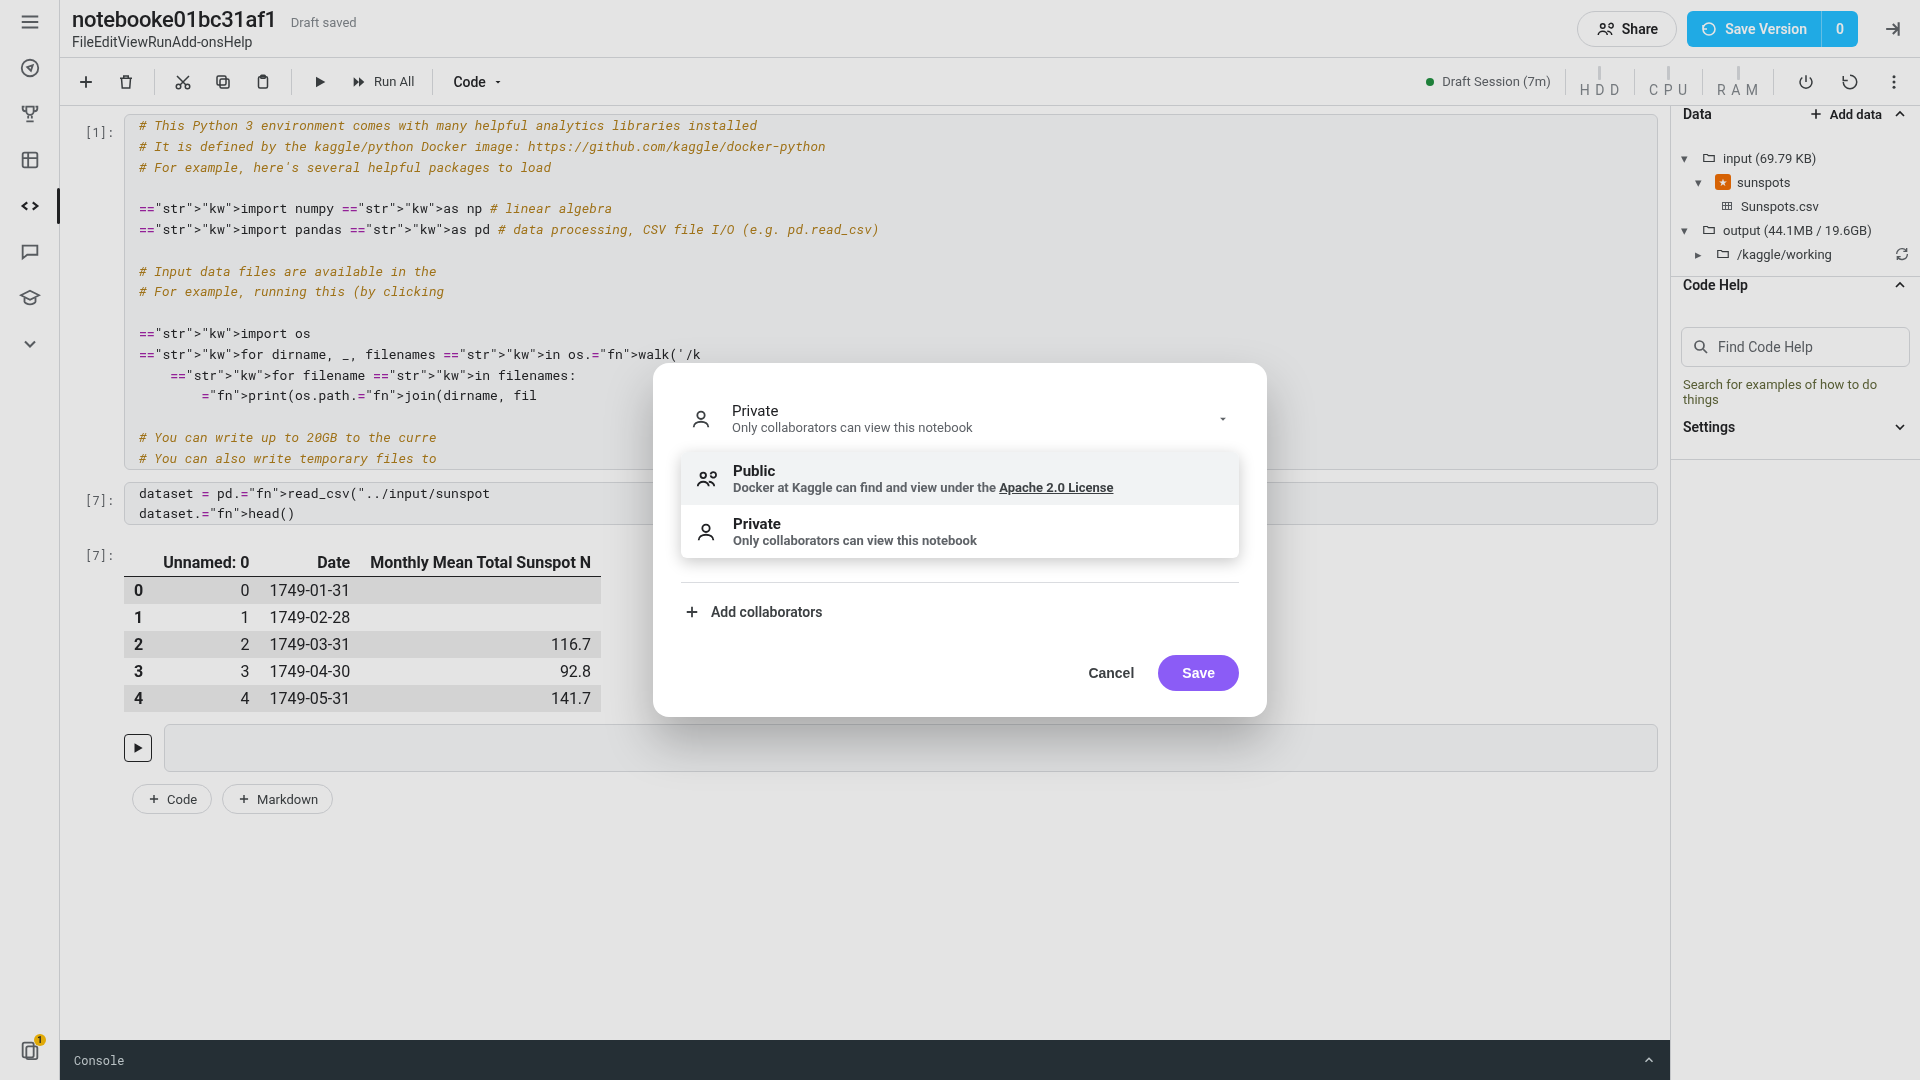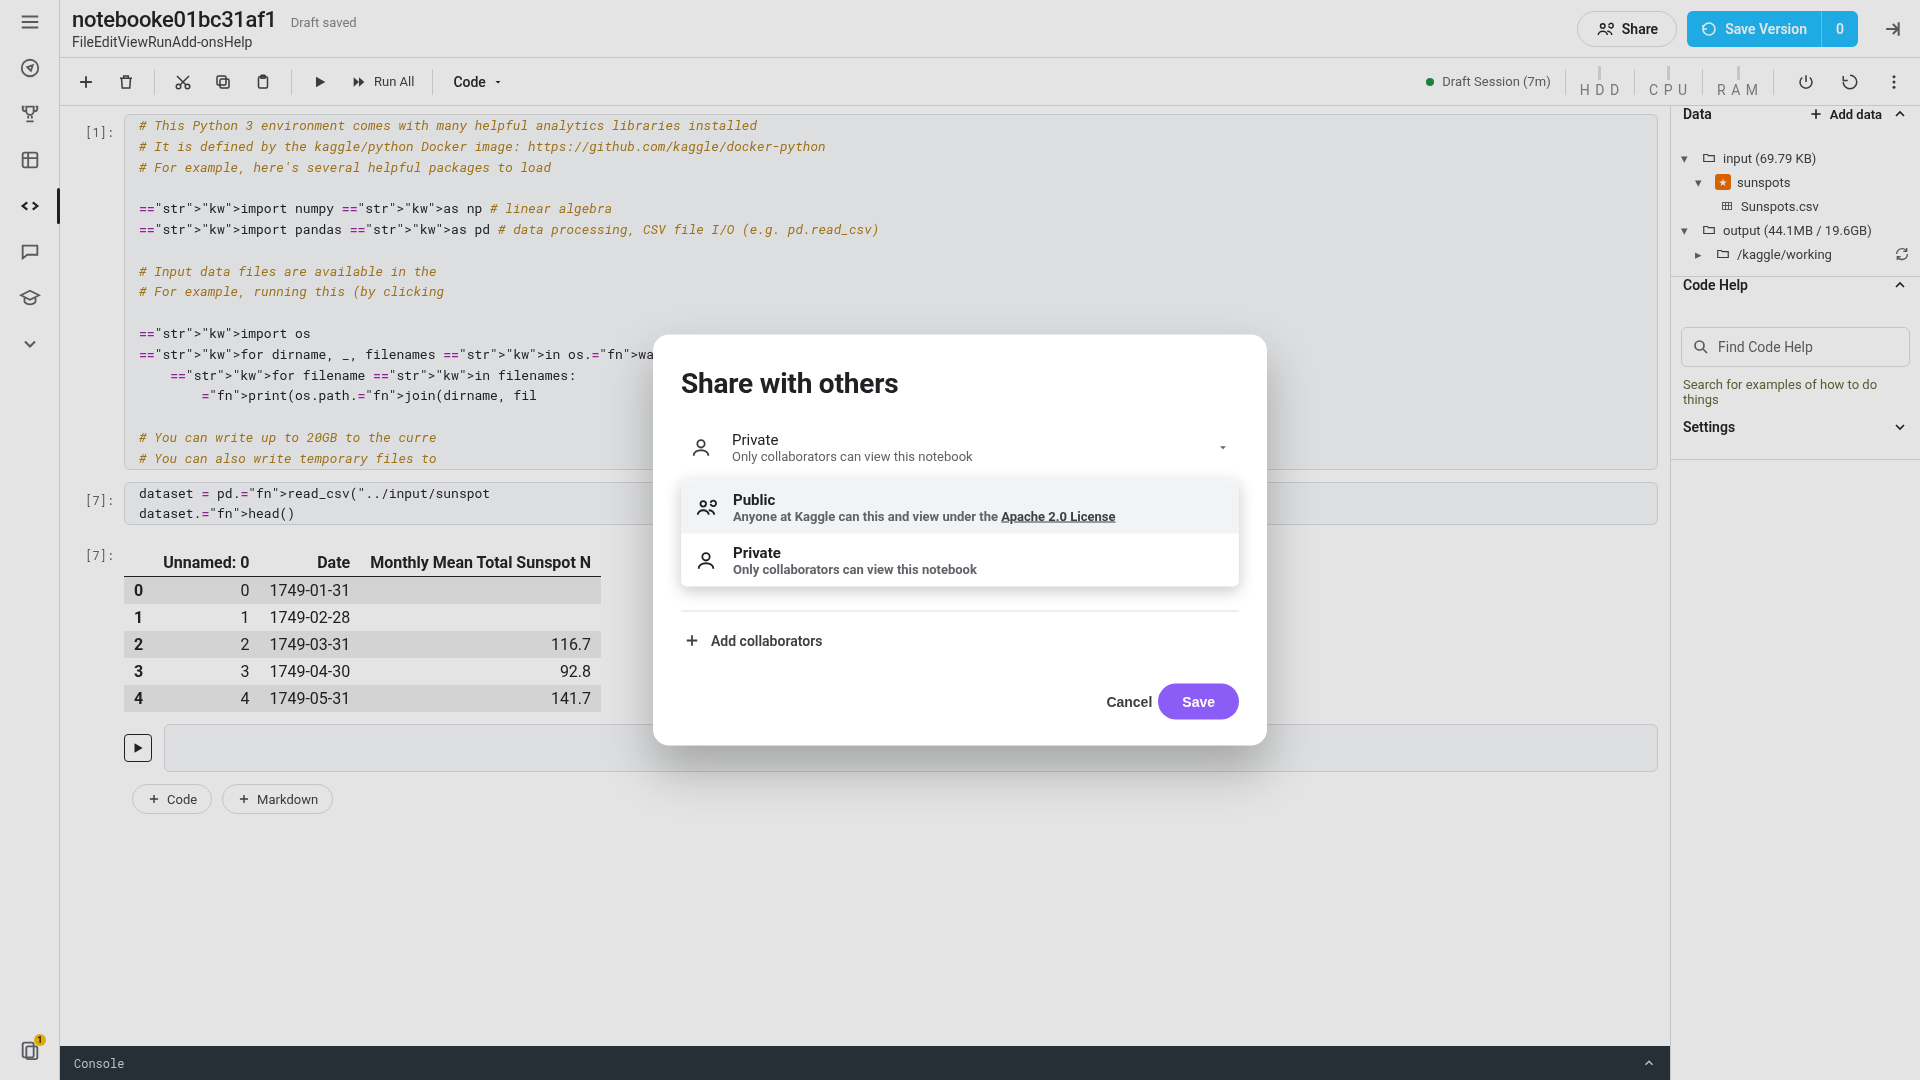--- a/index.html
+++ b/index.html
@@ -75,21 +75,21 @@
   .output-table tr:nth-child(odd) td{background:#ececec;}
   .output-table td.idx,.output-table th.idx{font-weight:700;}
 
   .newcell{display:flex;align-items:center;gap:12px;margin:4px 0 0 56px;}
   .newcell .run-icon{width:28px;height:28px;border:1px solid #202124;border-radius:4px;display:flex;align-items:center;justify-content:center;cursor:pointer;}
   .newcell-input{flex:1;height:48px;border:1px solid var(--border);border-radius:6px;background:#f8f9fa;}
   .chips{display:flex;gap:10px;margin:12px 0 0 64px;}
   .chip{display:flex;align-items:center;gap:6px;height:30px;border:1px solid var(--border);border-radius:16px;padding:0 14px;font-size:13px;color:#3c4043;cursor:pointer;background:#fff;}
 
   
-  .console{height:34px;background:var(--console);color:#cfd8dc;display:flex;align-items:center;padding:0 14px;font-family:"Roboto Mono",Menlo,Consolas,monospace;font-size:12px;flex-shrink:0;cursor:pointer;}
+  .console{height:40px;background:var(--console);color:#cfd8dc;display:flex;align-items:center;padding:0 14px;font-family:"Roboto Mono",Menlo,Consolas,monospace;font-size:12px;flex-shrink:0;cursor:pointer;}
   .console .chev{margin-left:auto;color:#cfd8dc;}
 
   
   .rp-sec{border-bottom:1px solid var(--border);}
   .rp-head{height:40px;display:flex;align-items:flex-start;padding:0 12px;font-size:14px;font-weight:600;cursor:pointer;}
   .rp-head .spacer{flex:1;}
   .add-data{display:flex;align-items:center;gap:6px;font-size:13px;font-weight:600;cursor:pointer;margin-right:10px;}
   .tree{padding:0 10px 10px 10px;font-size:13px;color:#3c4043;}
   .tree-row{display:flex;align-items:center;gap:6px;height:24px;cursor:pointer;}
   .tree-row .twisty{width:14px;color:#5f6368;}
@@ -112,21 +112,21 @@
   .sel-text .t2{font-size:13px;color:#5f6368;}
   .sel-row .dd{margin-left:auto;color:#5f6368;}
   .dropdown{margin-top:10px;border-radius:6px;background:#fff;box-shadow:0 4px 16px rgba(0,0,0,.22);overflow:hidden;font-weight:bold;}
   .dropdown .opt{display:flex;align-items:center;gap:16px;padding:10px 14px;cursor:pointer;}
   .dropdown .opt.hover{background:#f1f3f4;}
   .dropdown .opt .t1{font-size:15px;}
   .dropdown .opt .t2{font-size:13px;color:#5f6368;}
   .dropdown .opt a{color:#3c4043;text-decoration:underline;}
   .modsep{height:1px;background:var(--border);margin:24px 0 16px;}
   .addcollab{display:flex;align-items:center;gap:10px;font-size:14px;font-weight:600;color:#3c4043;cursor:pointer;padding:4px 2px;}
-  .mod-actions{display:flex;justify-content:flex-end;margin-top:30px;align-items:center;}
+  .mod-actions{display:flex;justify-content:flex-end;gap:18px;margin-top:30px;align-items:center;}
   .btn-cancel{font-size:14px;font-weight:600;color:#3c4043;background:none;border:none;cursor:pointer;padding:10px 6px;}
   .btn-save{font-size:14px;font-weight:700;color:#fff;background:#8b5cf6;border:none;border-radius:22px;padding:10px 24px;cursor:pointer;}
 
   .nb-scroll::-webkit-scrollbar{width:10px;height:10px;}
   .nb-scroll::-webkit-scrollbar-thumb{background:#dadce0;border-radius:5px;}
 </style>
 </head>
 <body>
 
 <div class="leftrail">
@@ -524,21 +524,20 @@
               <path d="M6 9l6 6 6-6"></path>
             </svg>
         </div>
       </div>
     </div>
   </div>
 </div>
 
 <div class="scrim"></div>
 <div class="modal">
-  <h1>Share with others</h1>
 
   <div class="sel-row">
     <span class="picon">
         <svg width="22" height="22" viewBox="0 0 24 24" fill="none" stroke="currentColor" stroke-width="2">
           <circle cx="12" cy="8" r="4"></circle>
           <path d="M4 21c0-4 4-6 8-6s8 2 8 6"></path>
         </svg>
       </span>
     <div class="sel-text">
       <div class="t1">Private</div>
@@ -554,21 +553,21 @@
   <div class="dropdown">
     <div class="opt hover">
       <span class="picon">
           <svg width="22" height="22" viewBox="0 0 24 24" fill="none" stroke="currentColor" stroke-width="2">
             <circle cx="9" cy="8" r="3"></circle>
             <path d="M3 20c0-3 3-5 6-5s6 2 6 5M17 8a3 3 0 100-1M15 15c3 0 6 2 6 5"></path>
           </svg>
         </span>
       <div>
         <div class="t1">Public</div>
-        <div class="t2"><span>Anyone at Kaggle can this and view under the </span><a>Apache 2.0 License</a></div>
+        <div class="t2"><span>Docker at Kaggle can find and view under the </span><a>Apache 2.0 License</a></div>
       </div>
     </div>
     <div class="opt">
       <span class="picon">
           <svg width="22" height="22" viewBox="0 0 24 24" fill="none" stroke="currentColor" stroke-width="2">
             <circle cx="12" cy="8" r="4"></circle>
             <path d="M4 21c0-4 4-6 8-6s8 2 8 6"></path>
           </svg>
         </span>
       <div>

